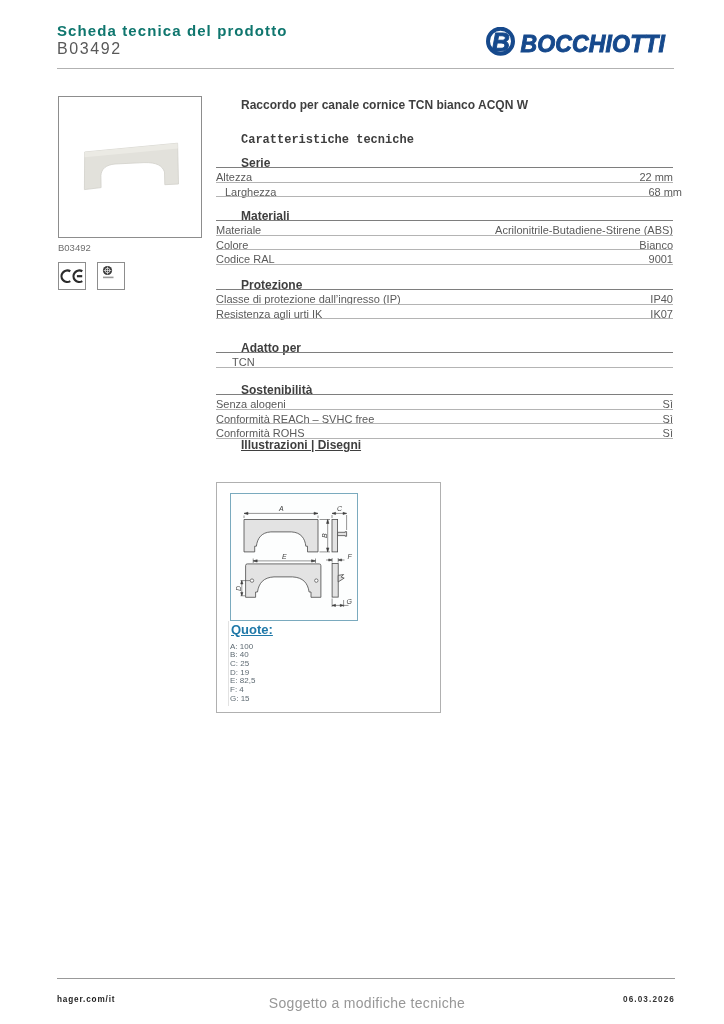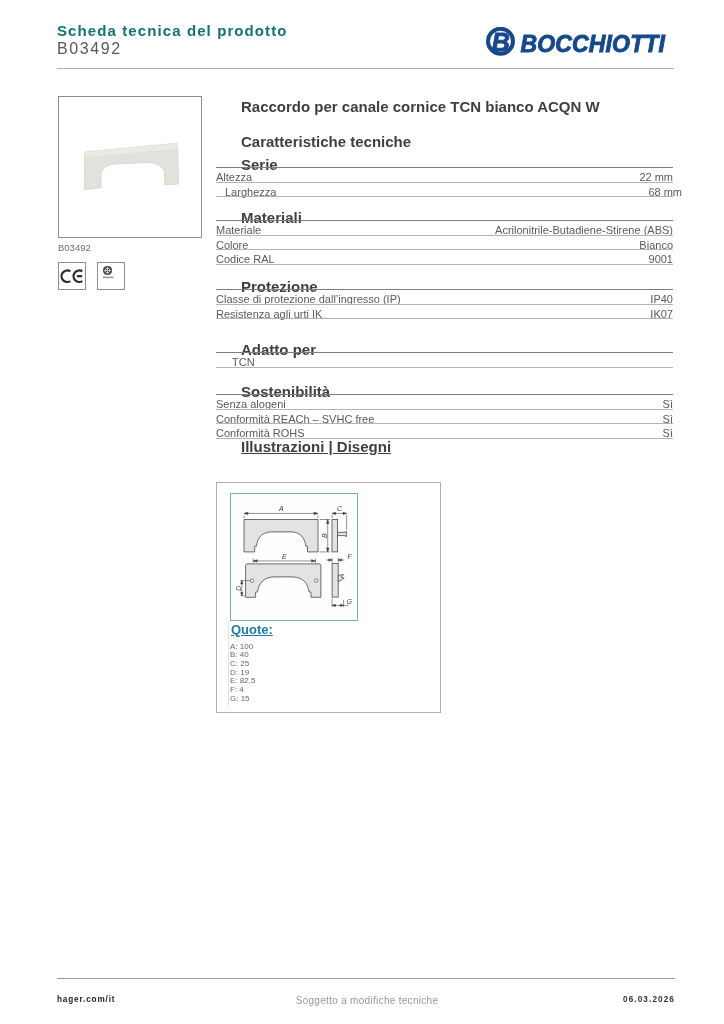--- a/index.html
+++ b/index.html
@@ -3,21 +3,21 @@
 <meta charset="utf-8">
 <style>
   html,body{margin:0;padding:0;}
   body{width:724px;height:1024px;position:relative;background:#ffffff;
        font-family:"Liberation Sans",sans-serif;overflow:hidden;}
   .abs{position:absolute;}
   .row{position:absolute;left:216px;width:457px;font-size:11px;color:#5a5a5a;}
   .row .val{position:absolute;right:0;top:0;}
   .secline{position:absolute;left:216px;width:457px;height:0;border-top:1px solid #7e7e7e;}
   .rowline{position:absolute;left:216px;width:457px;height:0;border-top:1px solid #b4b4b4;}
-  .sechead{position:absolute;left:216px;font-size:15px;font-weight:bold;color:#3f3f3f;padding-left:25px;}
+  .sechead{position:absolute;left:216px;font-size:12px;font-weight:bold;color:#3f3f3f;padding-left:25px;}
 </style>
 </head>
 <body>
 
 <div class="abs" style="left:57px;top:22px;font-size:15px;font-weight:bold;color:#0f766e;letter-spacing:1.1px;">Scheda tecnica del prodotto</div>
 
 <div class="abs" style="left:57px;top:40px;font-size:16px;color:#595959;letter-spacing:1.6px;">B03492</div>
 
 <div class="abs" style="left:486px;top:27px;">
 <svg width="190" height="30" viewBox="0 0 190 30">
@@ -55,21 +55,21 @@
     <circle cx="9.5" cy="7.5" r="4.6" fill="#3c3c3c"></circle>
     <circle cx="9.5" cy="7.5" r="2.4" fill="none" stroke="#ffffff" stroke-width="0.7"></circle>
     <line x1="9.5" y1="3.6" x2="9.5" y2="11.4" stroke="#ffffff" stroke-width="0.6"></line>
     <line x1="5.6" y1="7.5" x2="13.4" y2="7.5" stroke="#ffffff" stroke-width="0.6"></line>
     <rect x="5" y="13.6" width="10.5" height="1.6" fill="#9a9a9a"></rect>
   </svg>
 </div>
 
 <div class="abs sechead" style="top:98px;">Raccordo per canale cornice TCN bianco ACQN W</div>
 
-<div class="abs sechead" style="top:133px;">Caratteristiche tecniche</div>
+<div class="abs sechead" style="top:133px;font-family:Liberation Mono, monospace;">Caratteristiche tecniche</div>
 
 <div class="sechead" style="top:156px;">Serie</div>
 <div class="secline" style="top:167px;"></div>
 
 <div class="row" style="top:171px;">Altezza<span class="val">22 mm</span></div>
 <div class="rowline" style="top:181.6px;"></div>
 
 <div class="row" style="top:185.6px;margin-left:9px;">Larghezza<span class="val">68 mm</span></div>
 <div class="rowline" style="top:196.2px;"></div>
 
@@ -209,15 +209,15 @@
 D: 19<br>
 E: 82,5<br>
 F: 4<br>
 G: 15
 </div>
 
 <div class="abs" style="left:57px;top:978px;width:618px;border-top:1px solid #999999;"></div>
 
 <div class="abs" style="left:57px;top:995px;font-size:8.2px;font-weight:bold;color:#1c1c1c;letter-spacing:0.85px;">hager.com/it</div>
 
-<div class="abs" style="left:262px;top:995px;width:210px;text-align:center;font-size:10px;color:#979797;letter-spacing:0.3px;">Soggetto a modifiche tecniche</div>
+<div class="abs" style="left:262px;top:995px;width:210px;text-align:center;font-size:14px;color:#979797;letter-spacing:0.3px;">Soggetto a modifiche tecniche</div>
 
 <div class="abs" style="left:575px;top:995px;width:100px;text-align:right;font-size:8.2px;font-weight:bold;color:#333333;letter-spacing:1.1px;">06.03.2026</div>
 
 </body></html>

